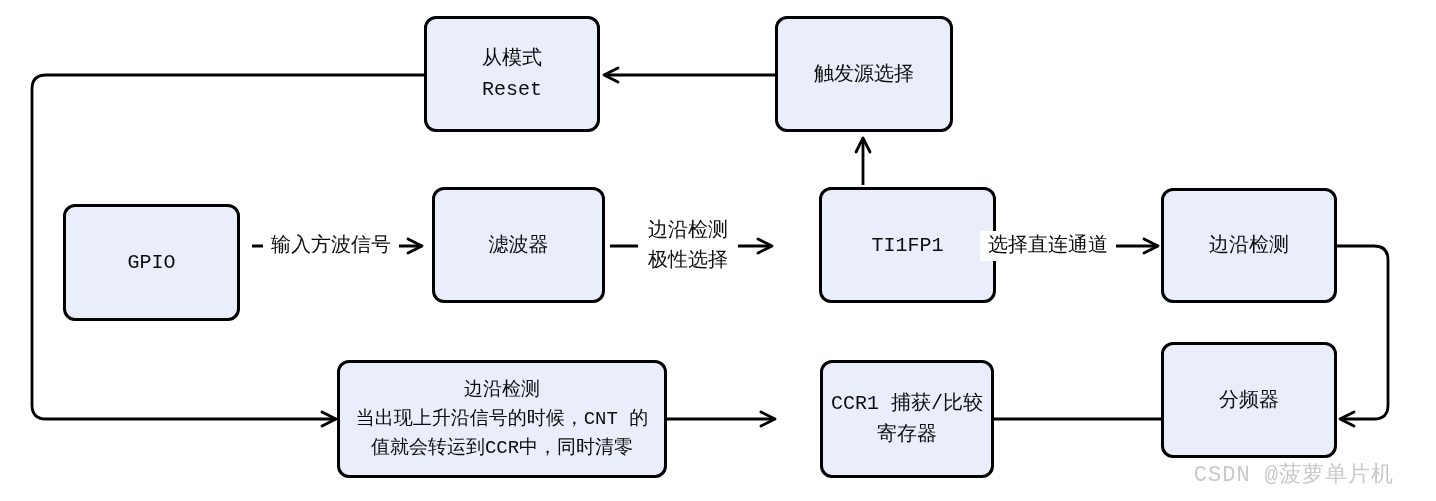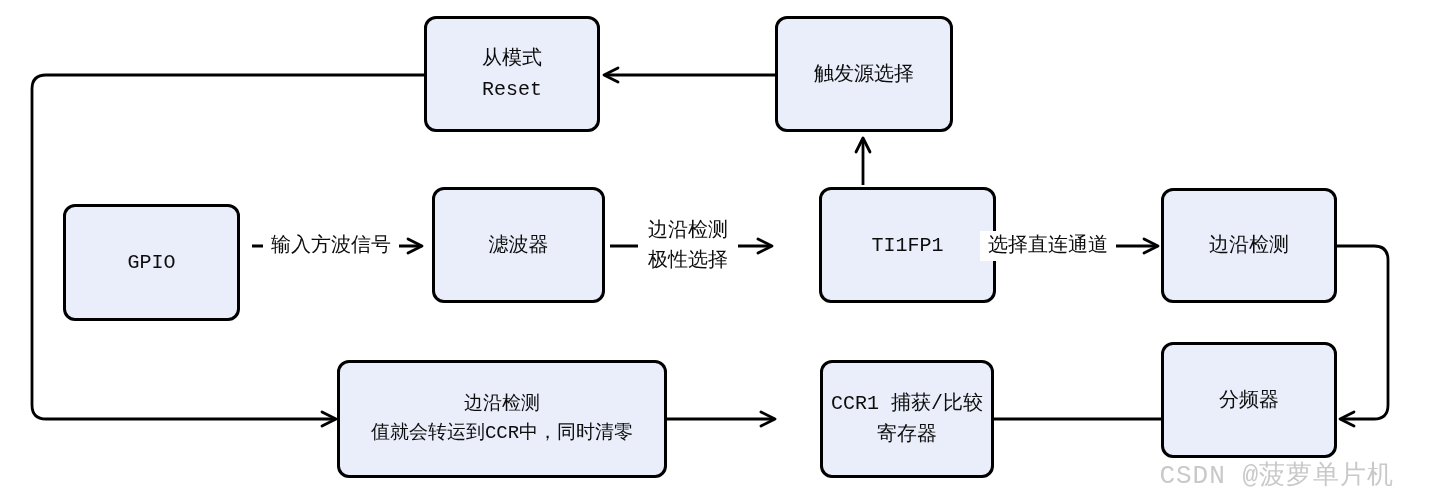--- a/index.html
+++ b/index.html
@@ -46,21 +46,21 @@
     font-size:20px;line-height:30px;
     z-index:3;
     white-space:nowrap;
   }
   .lbl-input {left:263px;top:231px;width:136px;height:30px;}
   .lbl-edge  {left:638px;top:216px;width:100px;height:60px;}
   .lbl-direct{left:980px;top:231px;width:136px;height:30px;}
   .watermark{
     position:absolute;
     right:2px;top:459px;
-    font-size:26px;line-height:34px;
+    font-size:22px;line-height:34px;
     color:#c9c9c9;
     letter-spacing:1px;
     z-index:4;
     white-space:nowrap;
     margin-left:28px;
   }
 </style>
 </head>
 <body>
 
@@ -103,20 +103,21 @@
   <div class="node node-ti1fp1">
     <span class="ln">TI1FP1</span>
   </div>
 
   <div class="node node-circuit">
     <span class="ln">边沿检测</span>
   </div>
 
   <div class="node node-timebase">
     <span class="ln">边沿检测</span>
+    <span class="ln">当出现上升沿信号的时候，CNT 的</span>
     <span class="ln">值就会转运到CCR中，同时清零</span>
   </div>
 
   <div class="node node-ccr1">
     <span class="ln">CCR1 捕获/比较</span>
     <span class="ln">寄存器</span>
   </div>
 
   <div class="node node-presc">
     <span class="ln">分频器</span>

